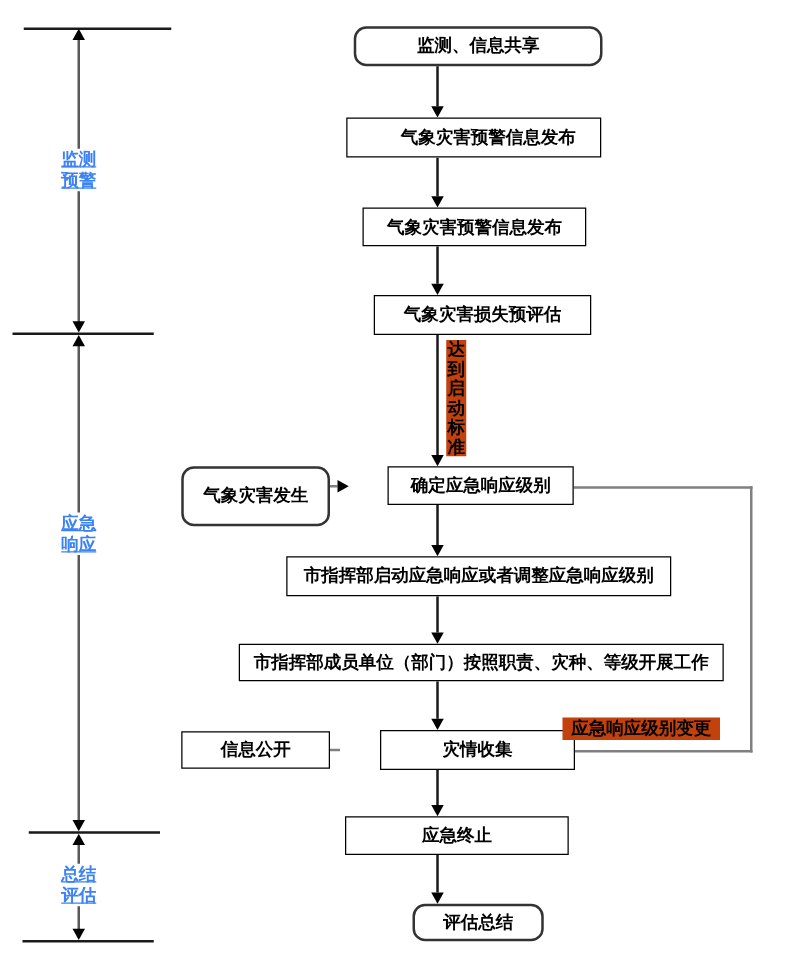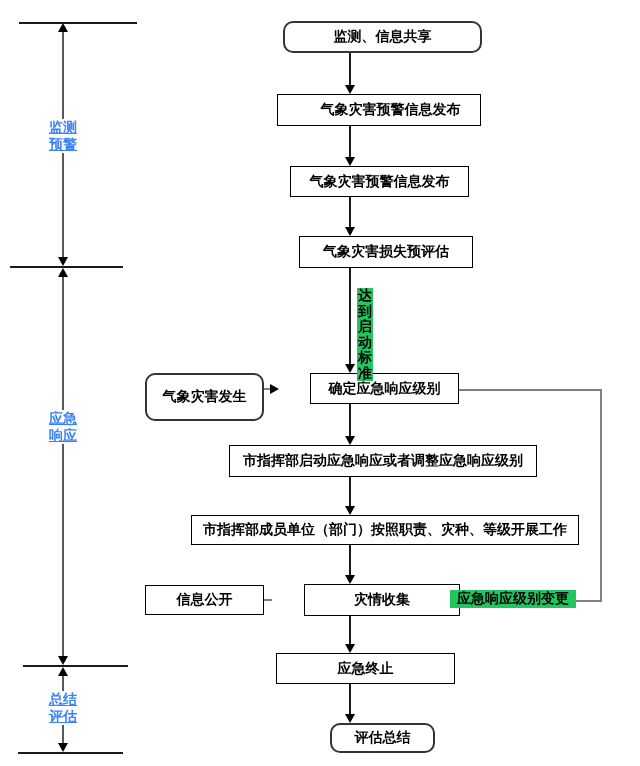--- a/index.html
+++ b/index.html
@@ -22,21 +22,21 @@
   .tri.down{border-left:5px solid transparent;border-right:5px solid transparent;border-top:9px solid #000000;}
   .tri.up{border-left:5px solid transparent;border-right:5px solid transparent;border-bottom:9px solid #000000;}
   .tri.right{border-top:5px solid transparent;border-bottom:5px solid transparent;border-left:9px solid #000000;}
   .tri.left{border-top:5px solid transparent;border-bottom:5px solid transparent;border-right:9px solid #000000;}
   .phase-label{
     position:absolute;width:44px;background:#ffffff;z-index:4;
     font-size:14px;font-weight:bold;color:#3b82f6;text-align:center;
     line-height:17px;white-space:pre-line;text-decoration:underline;
   }
   .edge-label{
-    position:absolute;z-index:4;font-size:14px;font-weight:bold;color:#000000;background:#22c55e;margin-top:16px;
+    position:absolute;z-index:4;font-size:14px;font-weight:bold;color:#000000;background:#c2410c;
   }
   .edge-label.vertical{
     width:16px;line-height:15.5px;word-break:break-all;text-align:center;
   }
   .edge-label.horizontal{
     width:126px;text-align:center;white-space:nowrap;font-family:Liberation Mono, monospace;
   }
 </style>
 </head>
 <body>

